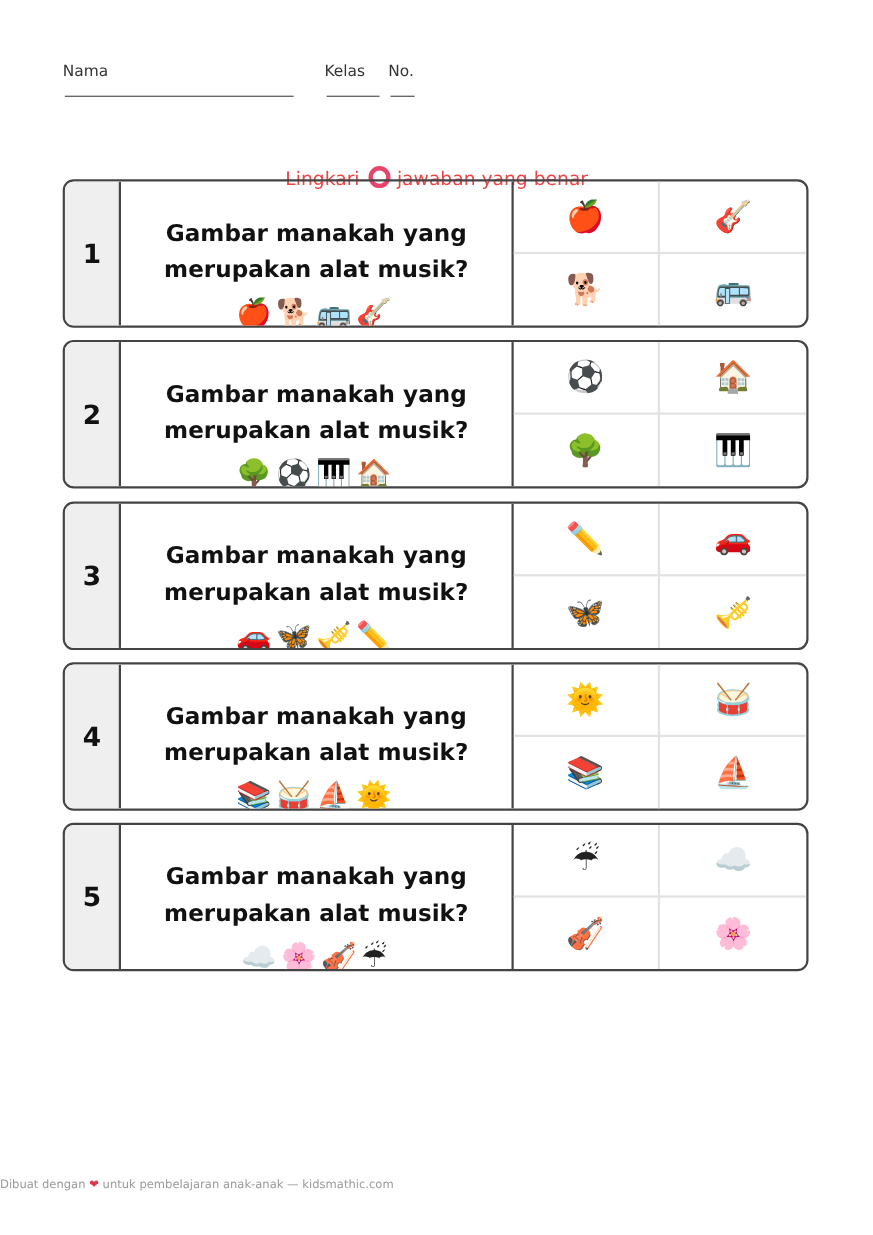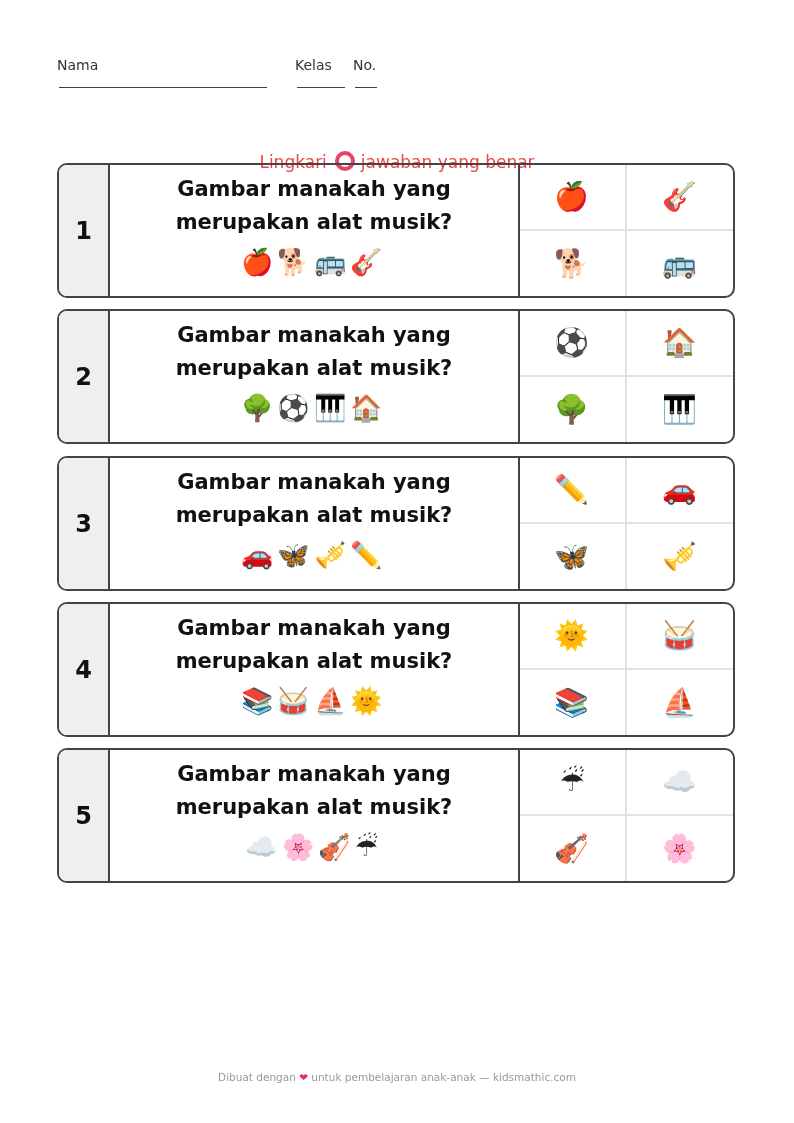--- a/index.html
+++ b/index.html
@@ -4,28 +4,28 @@
 <style>
   html, body { margin:0; padding:0; background:#fff; }
   body { width:794px; height:1123px; position:relative; font-family:"DejaVu Sans", sans-serif; color:#222; overflow:hidden; }
   .header { position:absolute; top:68px; left:57px; right:0; height:20px; display:flex; align-items:flex-end; font-size:14px; color:#333; }
   .hfield { display:flex; align-items:flex-start;flex-direction:column; }
   .hline { border-bottom:1px solid #444; height:14px; margin-left:2px; }
   .instr { position:absolute; top:113px; left:0; width:794px; text-align:center; font-size:17px; color:#ef4444;margin-top:38px; }
   .ring { display:inline-block; width:12px; height:12px; border:4px solid #e8436a; border-radius:50%; vertical-align:-3px; margin:0 6px 0 8px; }
   .card { position:absolute; left:57px; width:678px; height:135px; border:2px solid #444; border-radius:10px; display:flex; overflow:hidden; box-sizing:border-box; }
   .num { width:49px; background:#efefef; border-right:2px solid #444; display:flex; align-items:center; justify-content:center; font-weight:bold; font-size:24px; color:#111; }
-  .q { width:410px; border-right:2px solid #444; display:flex; flex-direction:column; align-items:center; padding-top:8px; box-sizing:border-box; }
+  .q { width:357px; border-right:2px solid #444; display:flex; flex-direction:column; align-items:center; padding-top:31px; box-sizing:border-box; }
   .qtext { font-weight:bold; font-size:21px; line-height:33px; text-align:center; color:#111; }
   .qicons { margin-top:8px; font-size:26px; letter-spacing:4px; }
   .grid { flex:1; display:grid; grid-template-columns:1fr 1fr; grid-template-rows:1fr 1fr; }
   .cell { display:flex; align-items:center; justify-content:center; font-size:28px; }
   .cell.c0, .cell.c2 { border-right:2px solid #e2e2e2; }
   .cell.c0, .cell.c1 { border-bottom:2px solid #e2e2e2; }
-  .footer { position:absolute; top:1071px; left:0; width:794px; text-align:center; font-size:10.5px; color:#999; }
+  .footer { position:absolute; top:1071px; left:0; width:794px; text-align:left; font-size:10.5px; color:#999; }
   .heart { color:#e0334d; }
 </style>
 </head>
 <body>
 
 <div class="header">
   <div class="hfield">
     <span>Nama</span>
     <span class="hline" style="width:208px"></span>
   </div>

